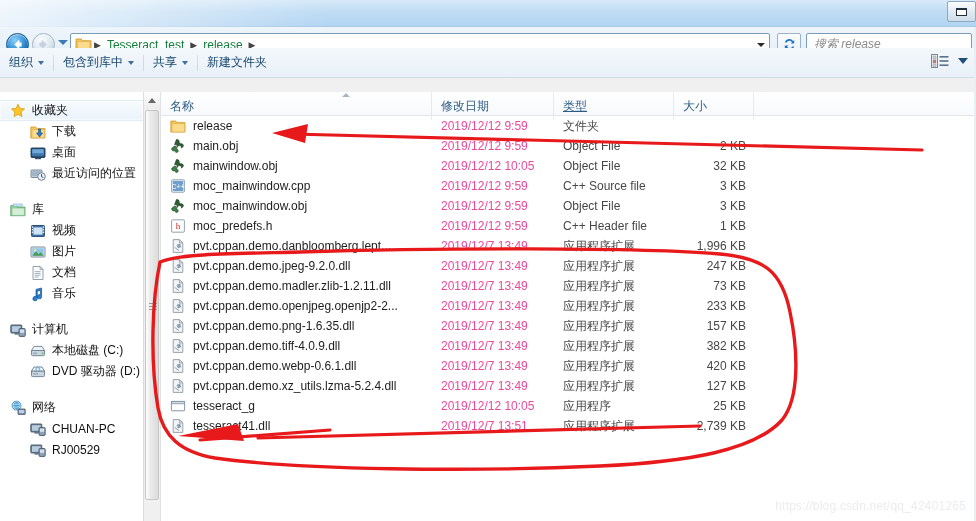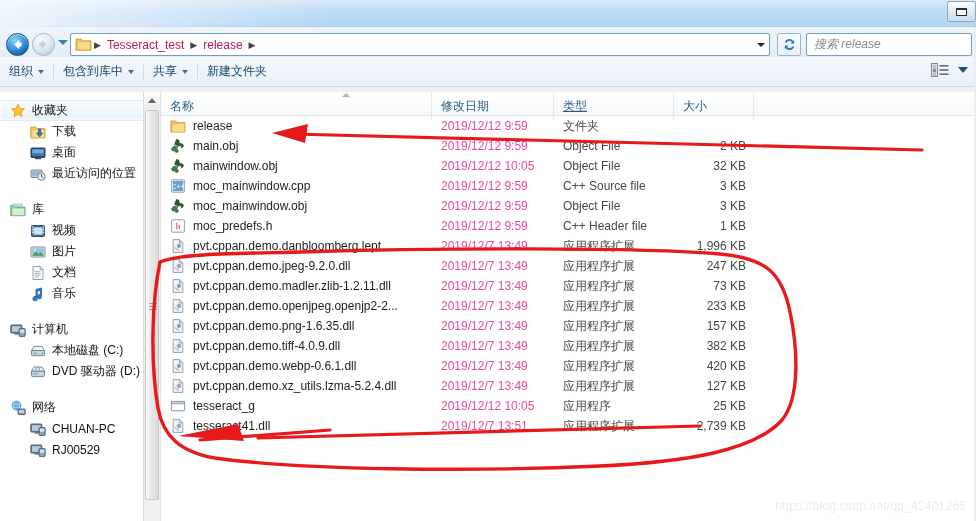--- a/index.html
+++ b/index.html
@@ -74,21 +74,21 @@
   #addressbar {
     position: absolute; left: 70px; top: 33px - 27px; top: 6px;
     width: 700px; height: 23px;
     background: #ffffff;
     border: 1px solid #7a9cbb;
     border-radius: 2px;
     display: flex; align-items: center;
   }
   #addr-folder-icon { margin-left: 4px; }
   .crumb {
-    font-size: 12px; color: #be185d; padding: 2px 4px;
+    font-size: 12px; color: #15803d; padding: 2px 4px;
     white-space: nowrap;
   }
   .crumb-sep {
     color: #444; font-size: 9px; padding: 0 2px; user-select: none;
   }
   #addr-dropdown {
     position: absolute; right: 4px; top: 9px;
     width: 0; height: 0;
     border-left: 4px solid transparent; border-right: 4px solid transparent;
     border-top: 4px solid #2b2b2b;
@@ -105,21 +105,21 @@
     border: 1px solid #7a9cbb;
     border-radius: 2px;
     display: flex; align-items: center;
   }
   #search-input-text {
     margin-left: 7px; font-style: italic; color: #8b8b8b; font-size: 12px;
   }
 
   
   #cmdbar {
-    position: absolute; left: 0; top: 57px; width: 976px; height: 30px;
+    position: absolute; left: 0; top: 48px; width: 976px; height: 30px;
     background: linear-gradient(180deg,#f4f8fc 0%, #e8f0f8 100%);
     border-bottom: 1px solid #cfdce8;
     display: flex; align-items: center;
   }
   .cmd-item {
     display: flex; align-items: center; height: 22px;
     padding: 0 9px; color: #15446b; font-size: 12px; white-space: nowrap;
   }
   .cmd-caret {
     width: 0; height: 0; margin-left: 5px;

